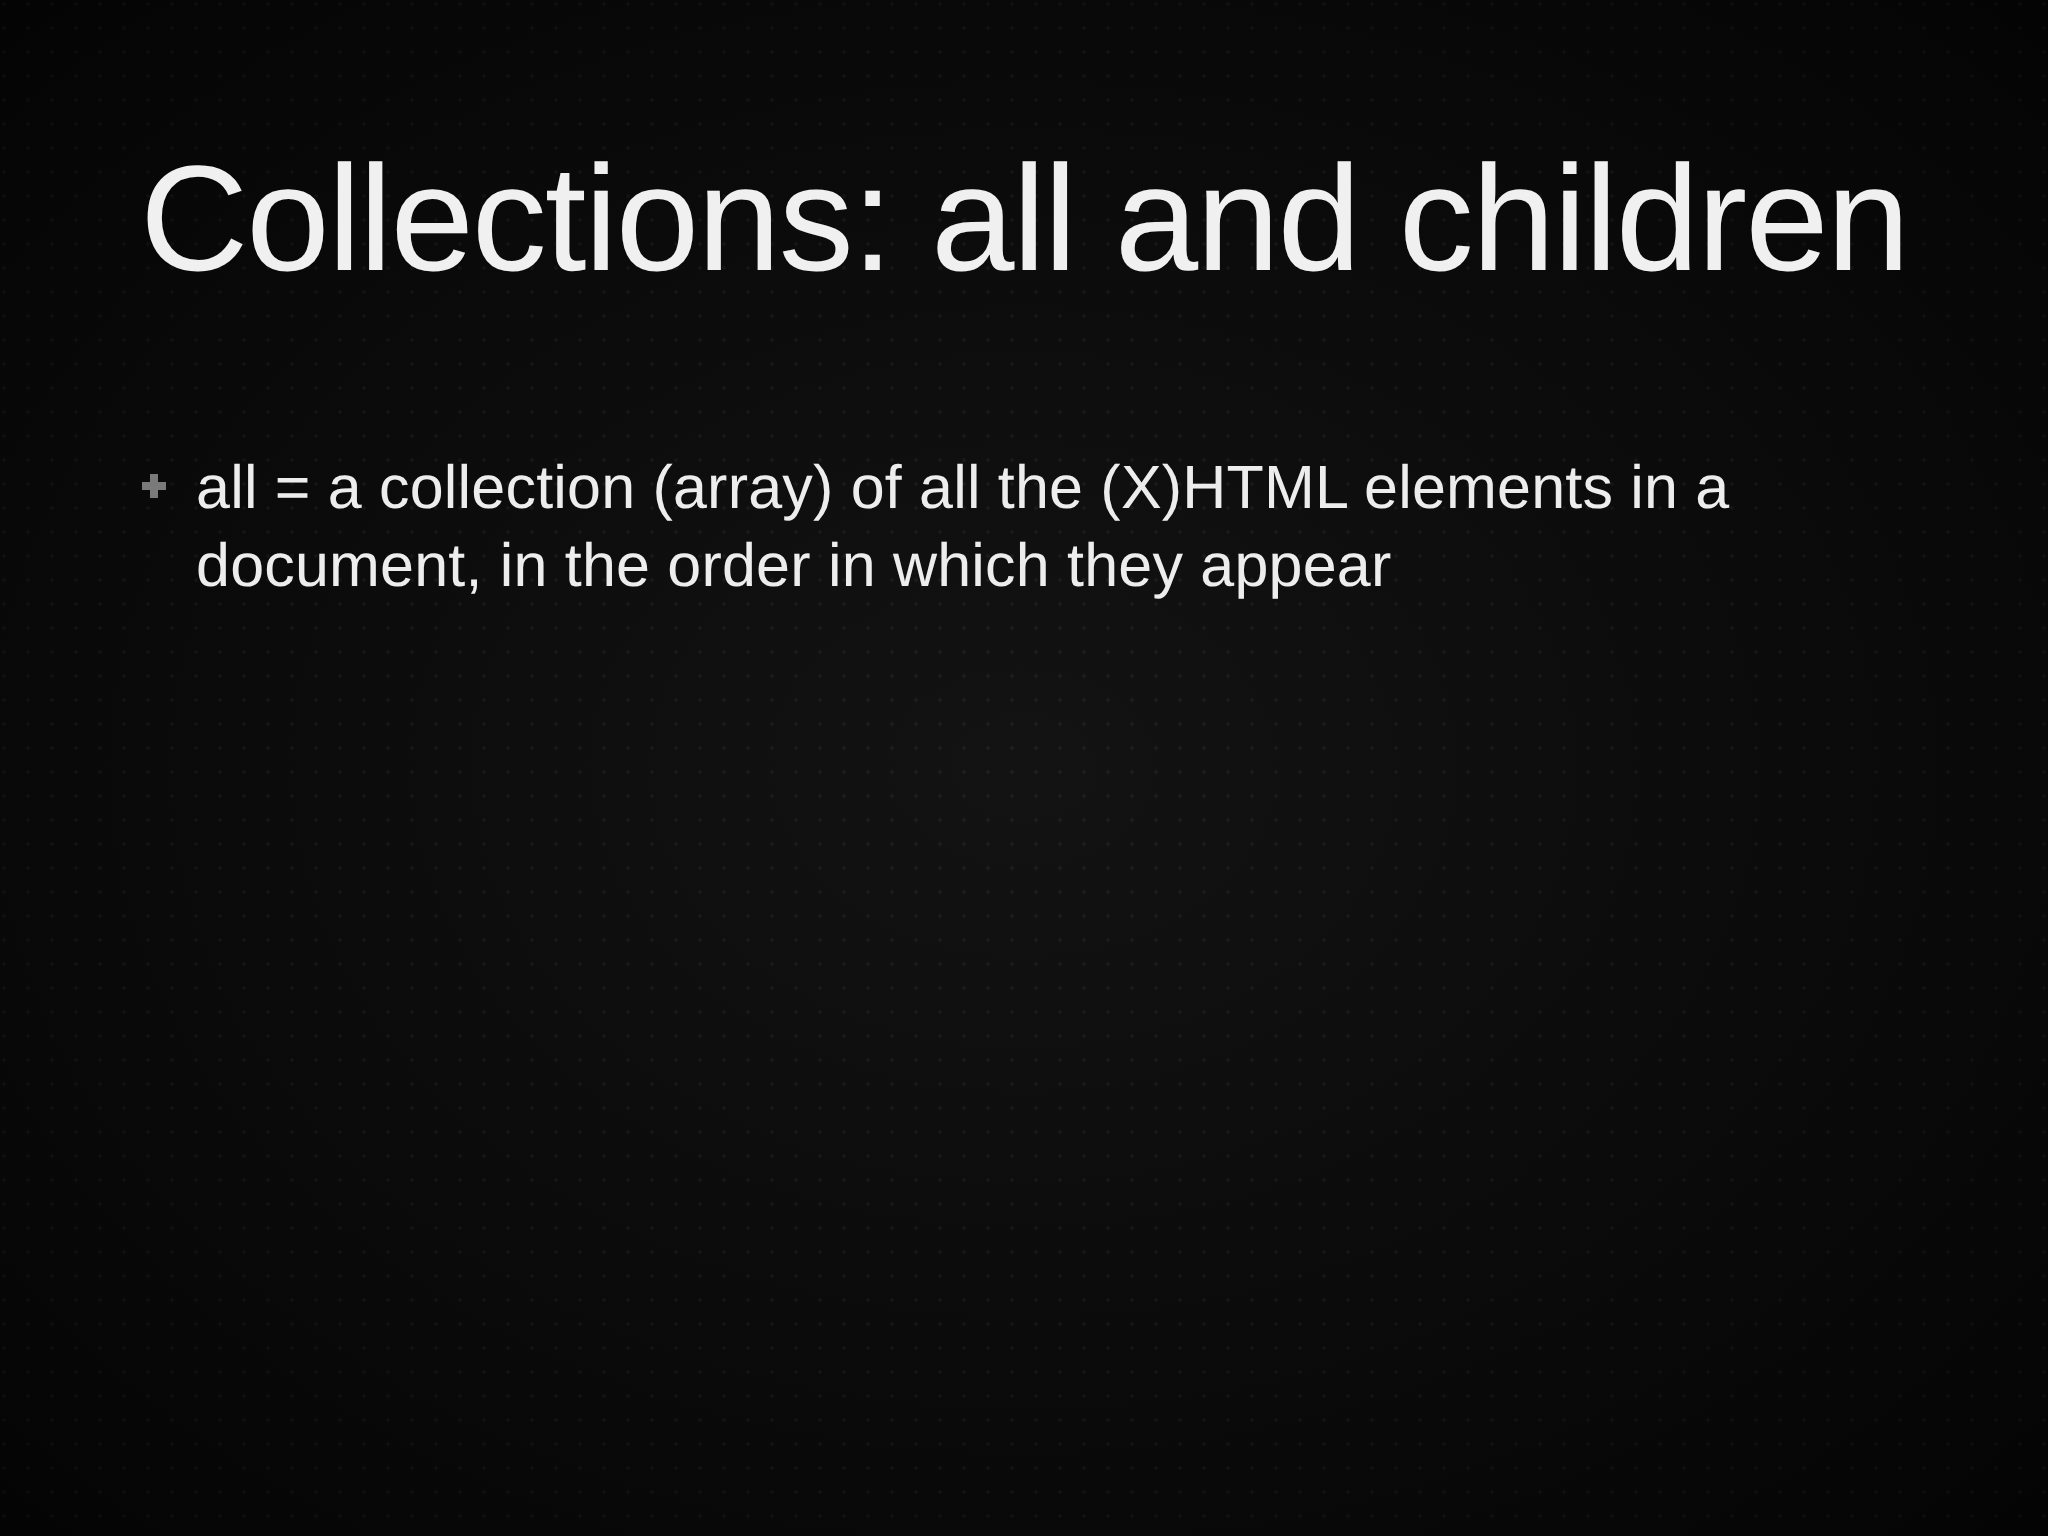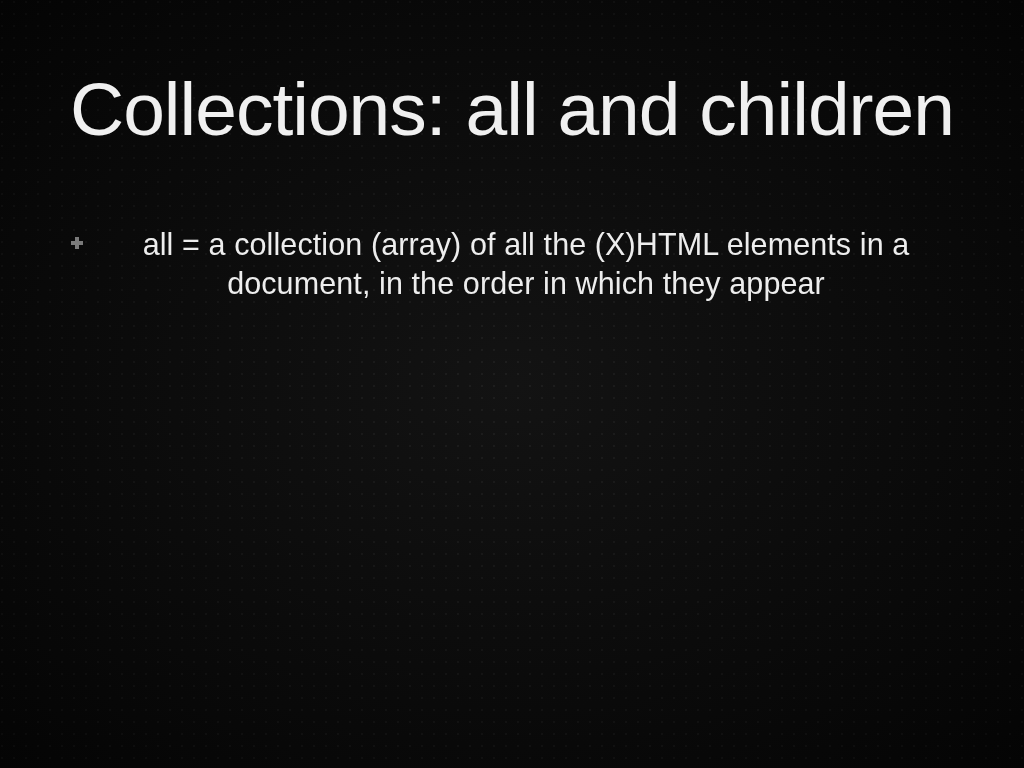--- a/index.html
+++ b/index.html
@@ -47,21 +47,20 @@
     }
     .bullets li {
       position: relative;
       font-size: 30.5px;
       line-height: 1.28;
       color: #ededed;
       margin-bottom: 40px;
       padding-left: 0;
       font-weight: 400;
       letter-spacing: 0.1px;
-      text-align: center;
     }
     .bullet-icon {
       position: absolute;
       left: -28px;
       top: 11px;
       width: 14px;
       height: 14px;
       display: inline-flex;
       align-items: center;
       justify-content: center;

